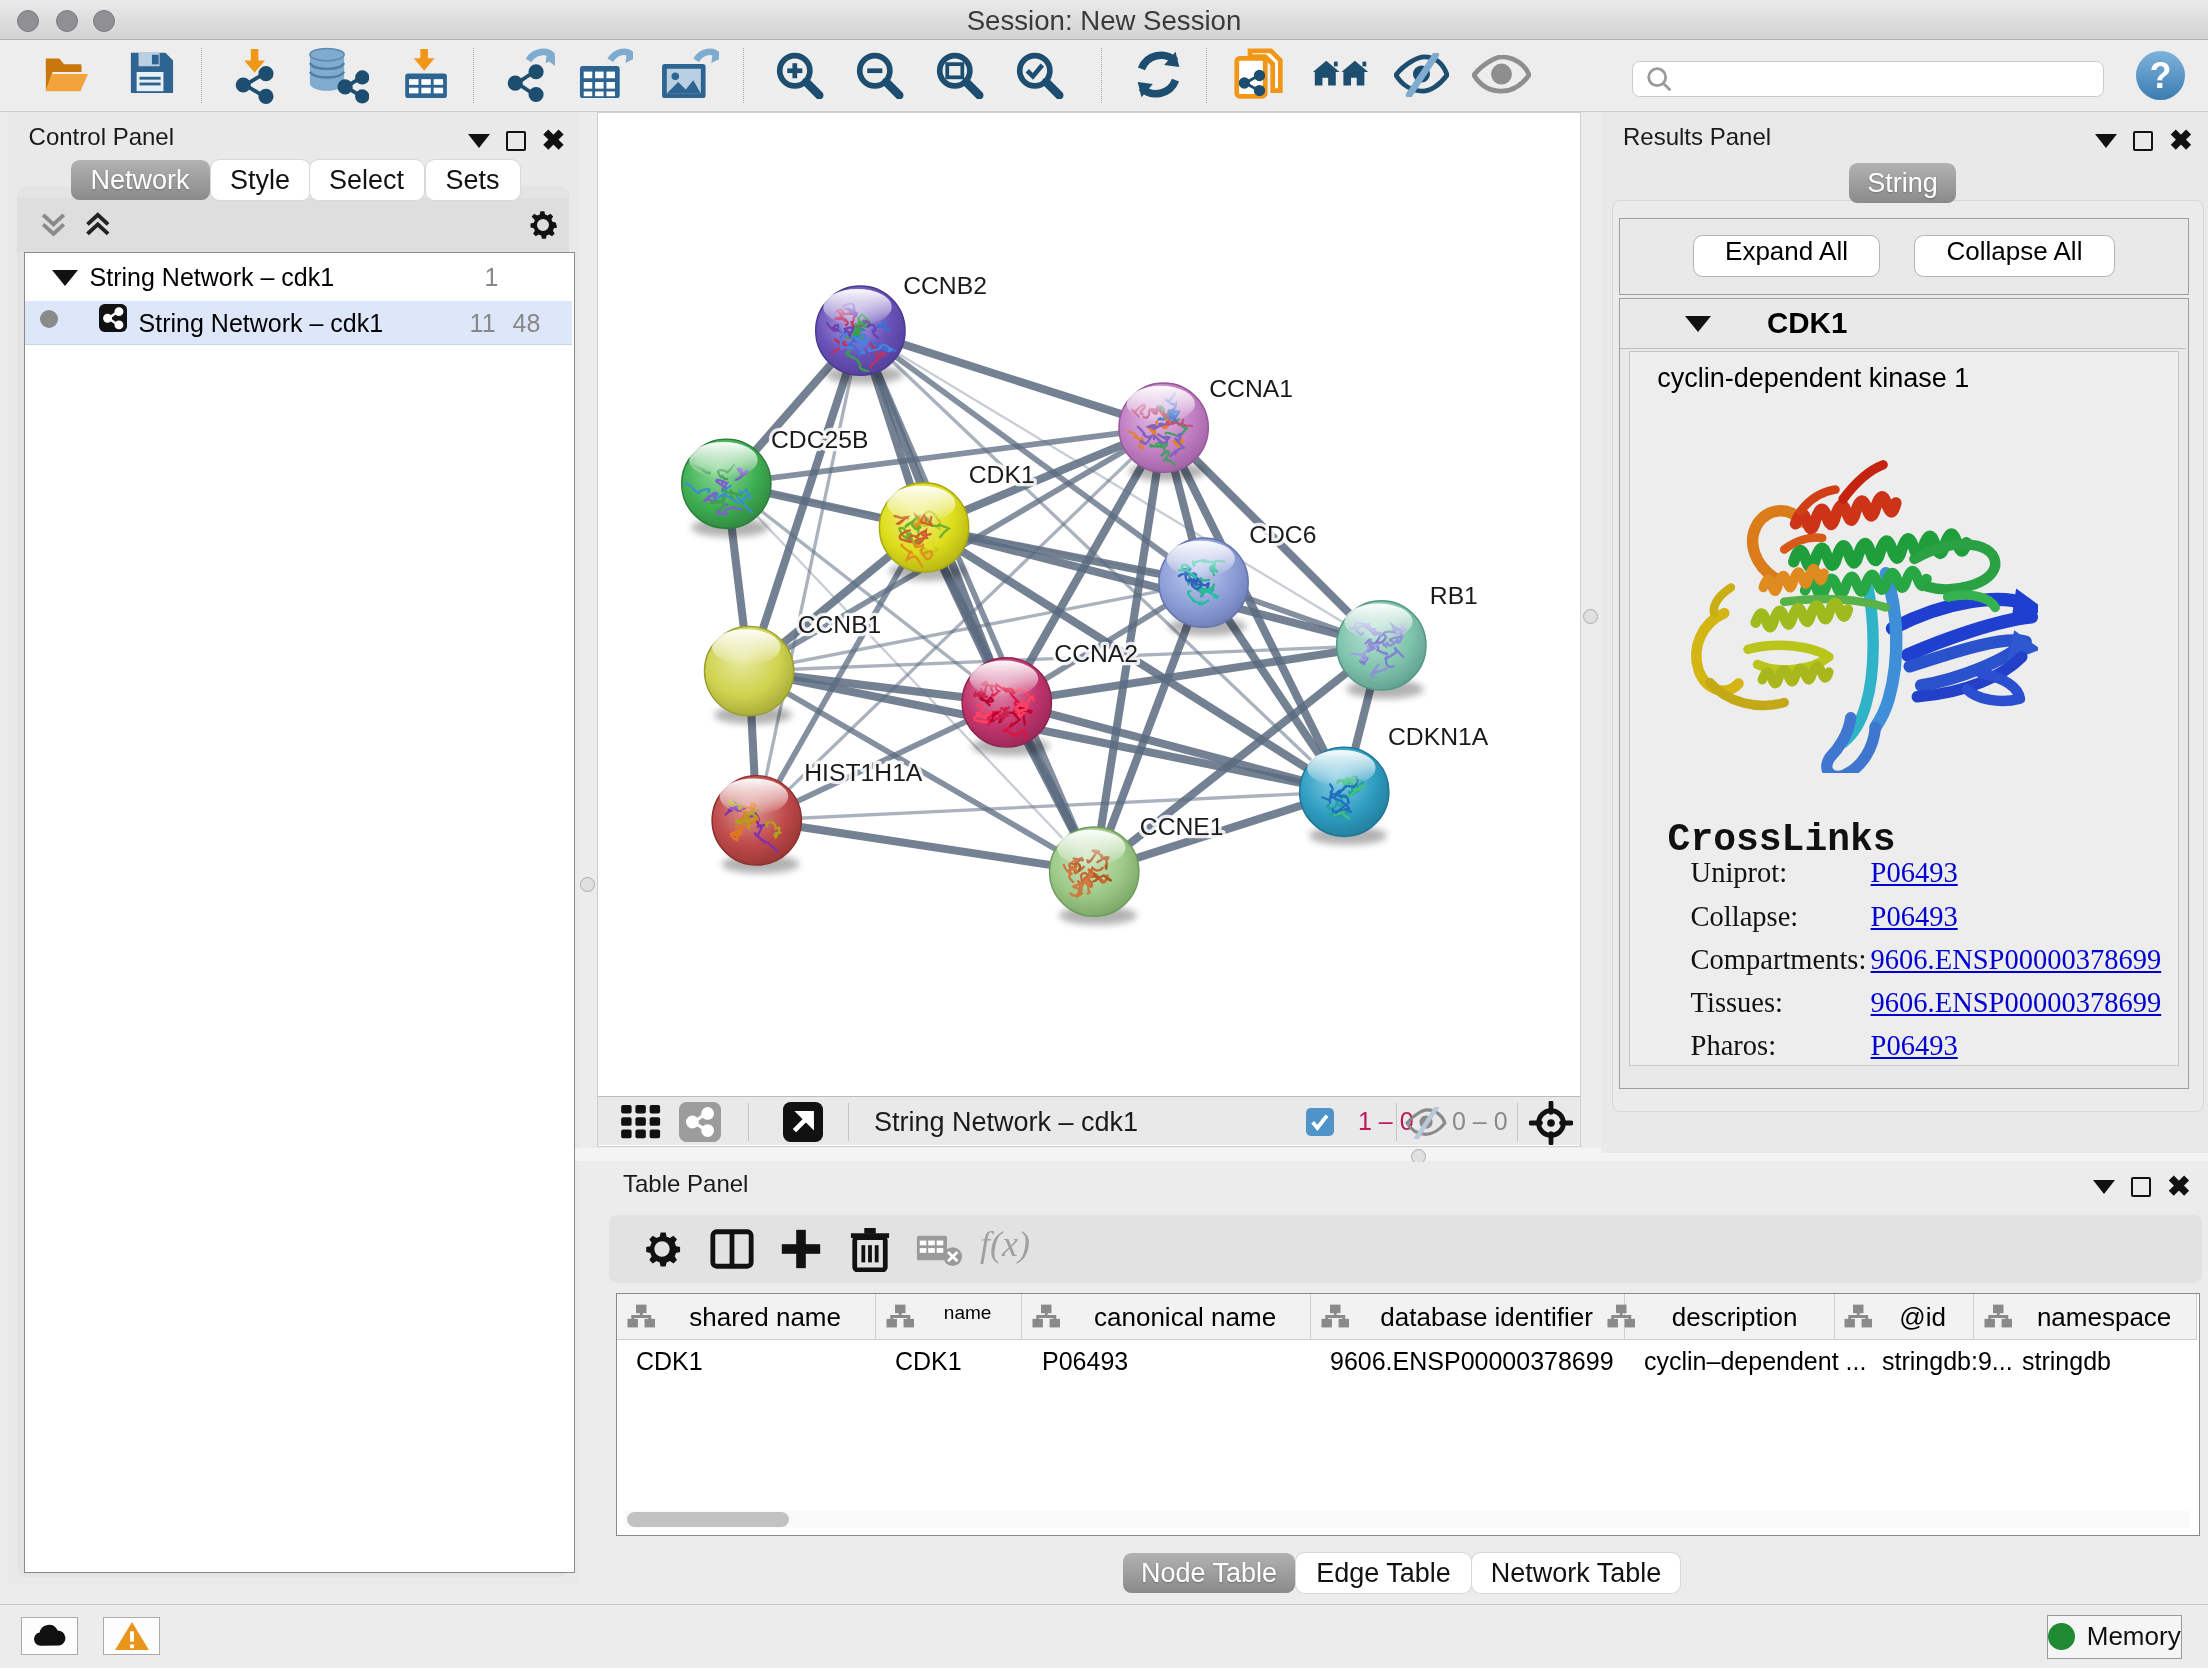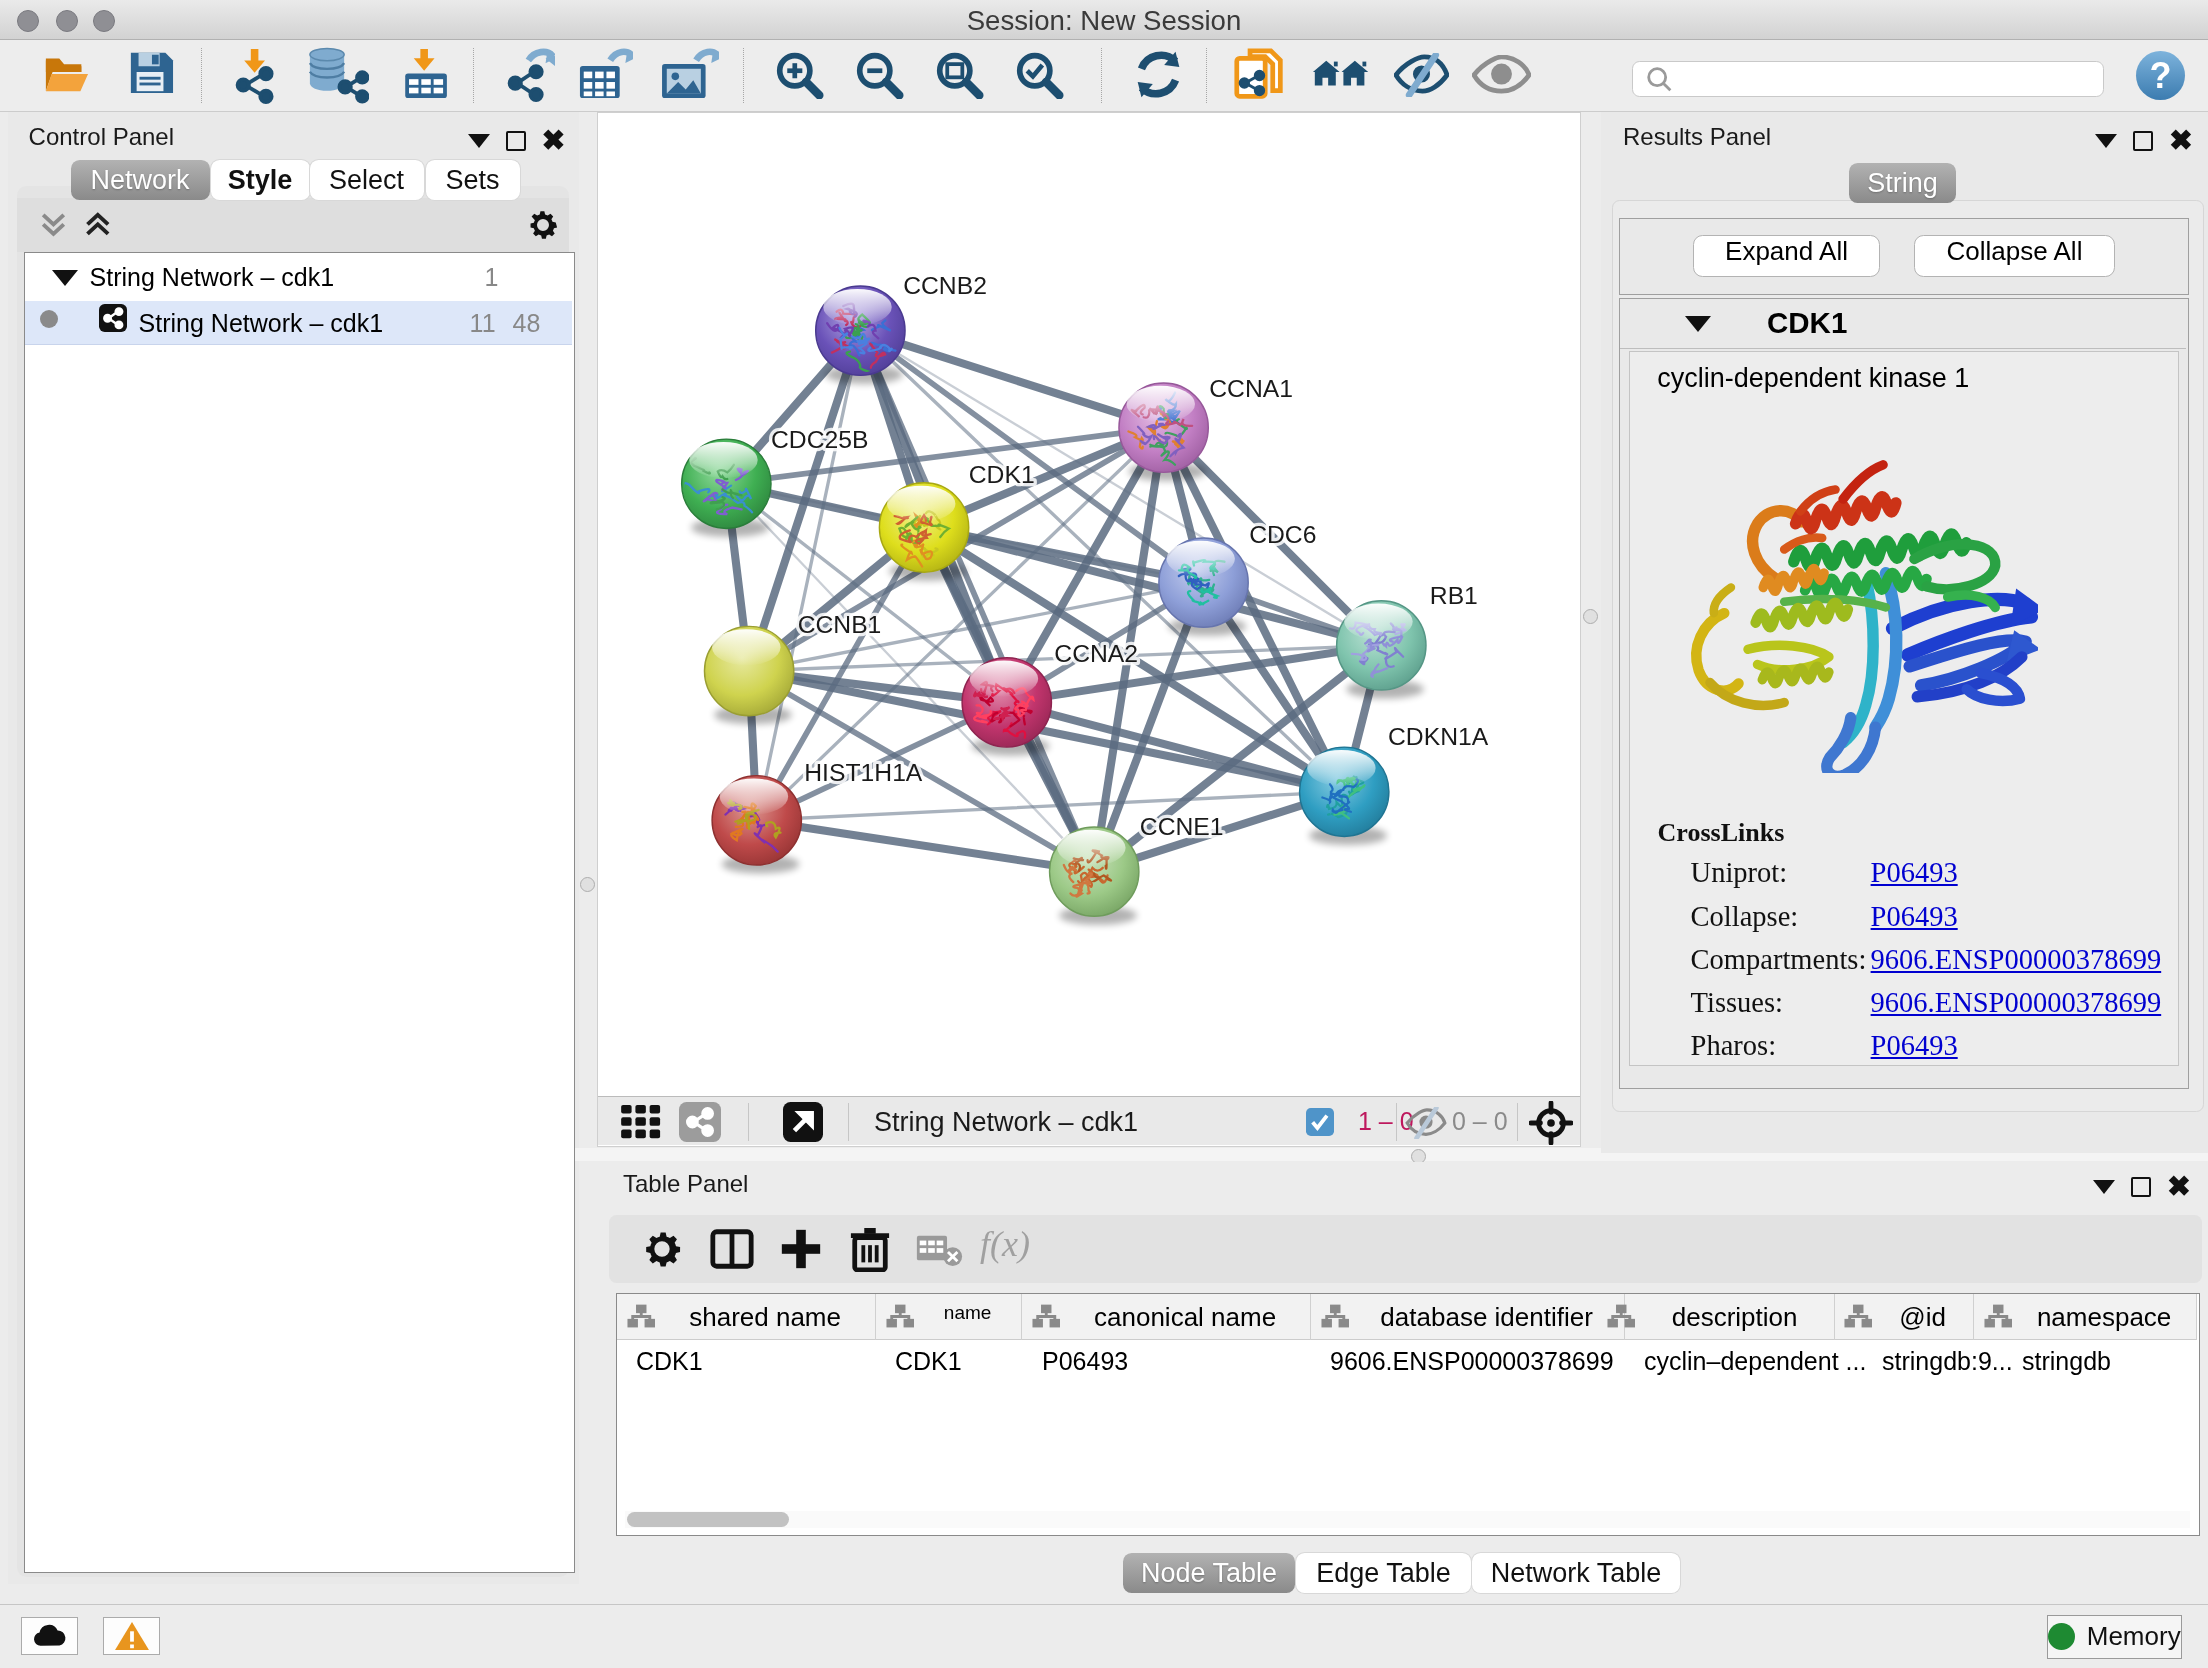--- a/index.html
+++ b/index.html
@@ -264,21 +264,21 @@
 
   <div id="control" class="abs">
     <div class="panel-title" style="position:absolute;left:21px;top:11.4px;">Control Panel</div>
     <div class="winbtns" style="left:460px;top:17px;">
       <div class="tri-d"></div>
         <div class="sq"></div>
         <div class="xx">✖</div>
     </div>
     <div id="cp-inner"></div>
     <div class="tab sel" style="left:63px;top:48px;width:139px;">Network</div>
-    <div class="tab" style="left:203px;top:48px;width:99px;font-weight:bold;">Style</div>
+    <div class="tab" style="left:203px;top:48px;width:99px;">Style</div>
     <div class="tab" style="left:302px;top:48px;width:114px;">Select</div>
     <div class="tab" style="left:418px;top:48px;width:94px;">Sets</div>
     <div id="cp-bar">
       <svg width="95" height="34" viewBox="0 0 120 40" style="position:absolute;left:23px;top:10.5px;">
         <g fill="none" stroke="#8a8a8a" stroke-width="5">
           <path d="M4 6 L17 18 L30 6"></path>
             <path d="M4 18 L17 30 L30 18"></path>
         </g>
         <g fill="none" stroke="#222" stroke-width="5">
           <path d="M60 18 L73 6 L86 18"></path>
@@ -787,21 +787,21 @@
 <path d="M62 135 C50 143 43 152 44 162" stroke="#c9ae16" stroke-width="9"></path>
 <path d="M108 125 C88 112 78 88 90 68 C102 50 126 50 136 66" stroke="#db7c1a" stroke-width="12"></path>
 <path d="M96 135 q 4.8 -16.0, 8.8 -2.4 q 4.0 13.6, 7.2 -1.4 q 4.8 -16.0, 8.8 -2.4 q 4.0 13.6, 7.2 -1.4 q 4.8 -16.0, 8.8 -2.4 q 4.0 13.6, 7.2 -1.4 q 4.8 -16.0, 8.8 -2.4 q 4.0 13.6, 7.2 -1.4 " stroke="#e08b20" stroke-width="10" fill="none"></path>
 <path d="M118 95 C130 86 145 81 158 83" stroke="#d85a1a" stroke-width="9"></path>
 <path d="M130 68 q 6.3 -20.0, 11.6 -3.0 q 5.2 17.0, 9.5 -1.4 q 6.3 -20.0, 11.6 -3.0 q 5.2 17.0, 9.5 -1.4 q 6.3 -20.0, 11.6 -3.0 q 5.2 17.0, 9.5 -1.4 q 6.3 -20.0, 11.6 -3.0 q 5.2 17.0, 9.5 -1.4 q 6.3 -20.0, 11.6 -3.0 q 5.2 17.0, 9.5 -1.4 " stroke="#cc3317" stroke-width="12" fill="none"></path>
 <path d="M180 42 C192 26 206 12 222 6" stroke="#c42310" stroke-width="10"></path>
 <path d="M135 55 C145 42 158 34 172 32" stroke="#d04016" stroke-width="9"></path>
 </g>
           </svg>
         <div style="font-family:'Liberation Serif',serif;color:#111;">
-          <div style="position:absolute;left:28px;top:466px;font-size:26px;font-weight:bold;font-family:Liberation Serif, serif;">CrossLinks</div>
+          <div style="position:absolute;left:38px;top:466px;font-size:38px;font-weight:bold;font-family:Liberation Mono, monospace;">CrossLinks</div>
           <div style="position:absolute;left:61px;top:505px;font-size:28.5px;font-family:'Liberation Serif',serif;">Uniprot:</div>
           <div style="position:absolute;left:61px;top:549px;font-size:28.5px;font-family:'Liberation Serif',serif;">Collapse:</div>
           <div style="position:absolute;left:61px;top:592px;font-size:28.5px;font-family:'Liberation Serif',serif;">Compartments:</div>
           <div style="position:absolute;left:61px;top:635px;font-size:28.5px;font-family:'Liberation Serif',serif;">Tissues:</div>
           <div style="position:absolute;left:61px;top:678px;font-size:28.5px;font-family:'Liberation Serif',serif;">Pharos:</div>
           <div style="position:absolute;left:241px;top:505px;font-size:28.5px;color:#0000d0;text-decoration:underline;font-family:'Liberation Serif',serif;">P06493</div>
           <div style="position:absolute;left:241px;top:549px;font-size:28.5px;color:#0000d0;text-decoration:underline;font-family:'Liberation Serif',serif;">P06493</div>
           <div style="position:absolute;left:241px;top:592px;font-size:28.5px;color:#0000d0;text-decoration:underline;font-family:'Liberation Serif',serif;">9606.ENSP00000378699</div>
           <div style="position:absolute;left:241px;top:635px;font-size:28.5px;color:#0000d0;text-decoration:underline;font-family:'Liberation Serif',serif;">9606.ENSP00000378699</div>
           <div style="position:absolute;left:241px;top:678px;font-size:28.5px;color:#0000d0;text-decoration:underline;font-family:'Liberation Serif',serif;">P06493</div>

